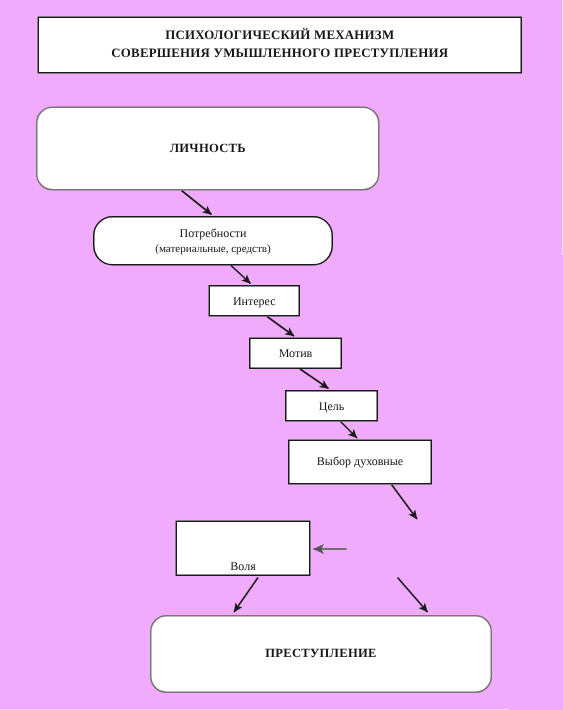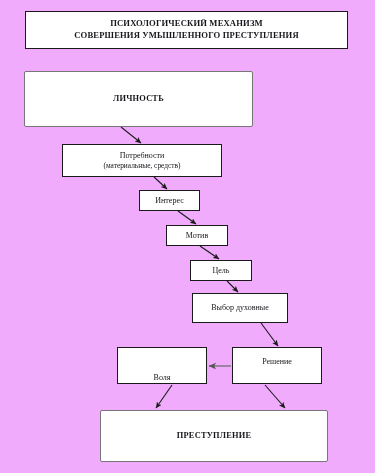--- a/index.html
+++ b/index.html
@@ -51,21 +51,21 @@
     font-weight: bold;
     font-size: 8.6px;
     letter-spacing: 0.15px;
   }
   .title-box .line1,
   .title-box .line2 { line-height: 1.35; }
 
   
   .rounded-box {
     border: 1.3px solid #767676;
-    border-radius: 2px;
+    border-radius: 11px;
     font-weight: bold;
     font-size: 8.4px;
     letter-spacing: 0.2px;
   }
   .node-personality {
     left: 24px;
     top: 71px;
     width: 229px;
     height: 56px;
   }
@@ -80,20 +80,21 @@
   .rect-box {
     border: 1.2px solid #1a1a1a;
     font-size: 8px;
   }
   .node-needs {
     left: 62px;
     top: 144px;
     width: 160px;
     height: 33px;
     font-size: 7.6px;
+    border-radius: 13px;
   }
   .node-needs .line1 { font-size: 8px; }
   .node-needs .line2 { font-size: 7.4px; }
   .node-interest {
     left: 139px;
     top: 190px;
     width: 61px;
     height: 21px;
   }
   .node-motive {
@@ -192,21 +193,18 @@
   </div>
 
   <div class="node rect-box node-means">
     <span class="line1">Выбор духовные</span>
   </div>
 
   <div class="node rect-box node-will">
     <span class="line1">Воля</span>
   </div>
 
-  <div class="node rect-box node-decision">
-    <span class="line1">Решение</span>
-  </div>
 
   <div class="node rounded-box node-crime">
     <span class="line1">ПРЕСТУПЛЕНИЕ</span>
   </div>
 
 </div>
 
 </body></html>

